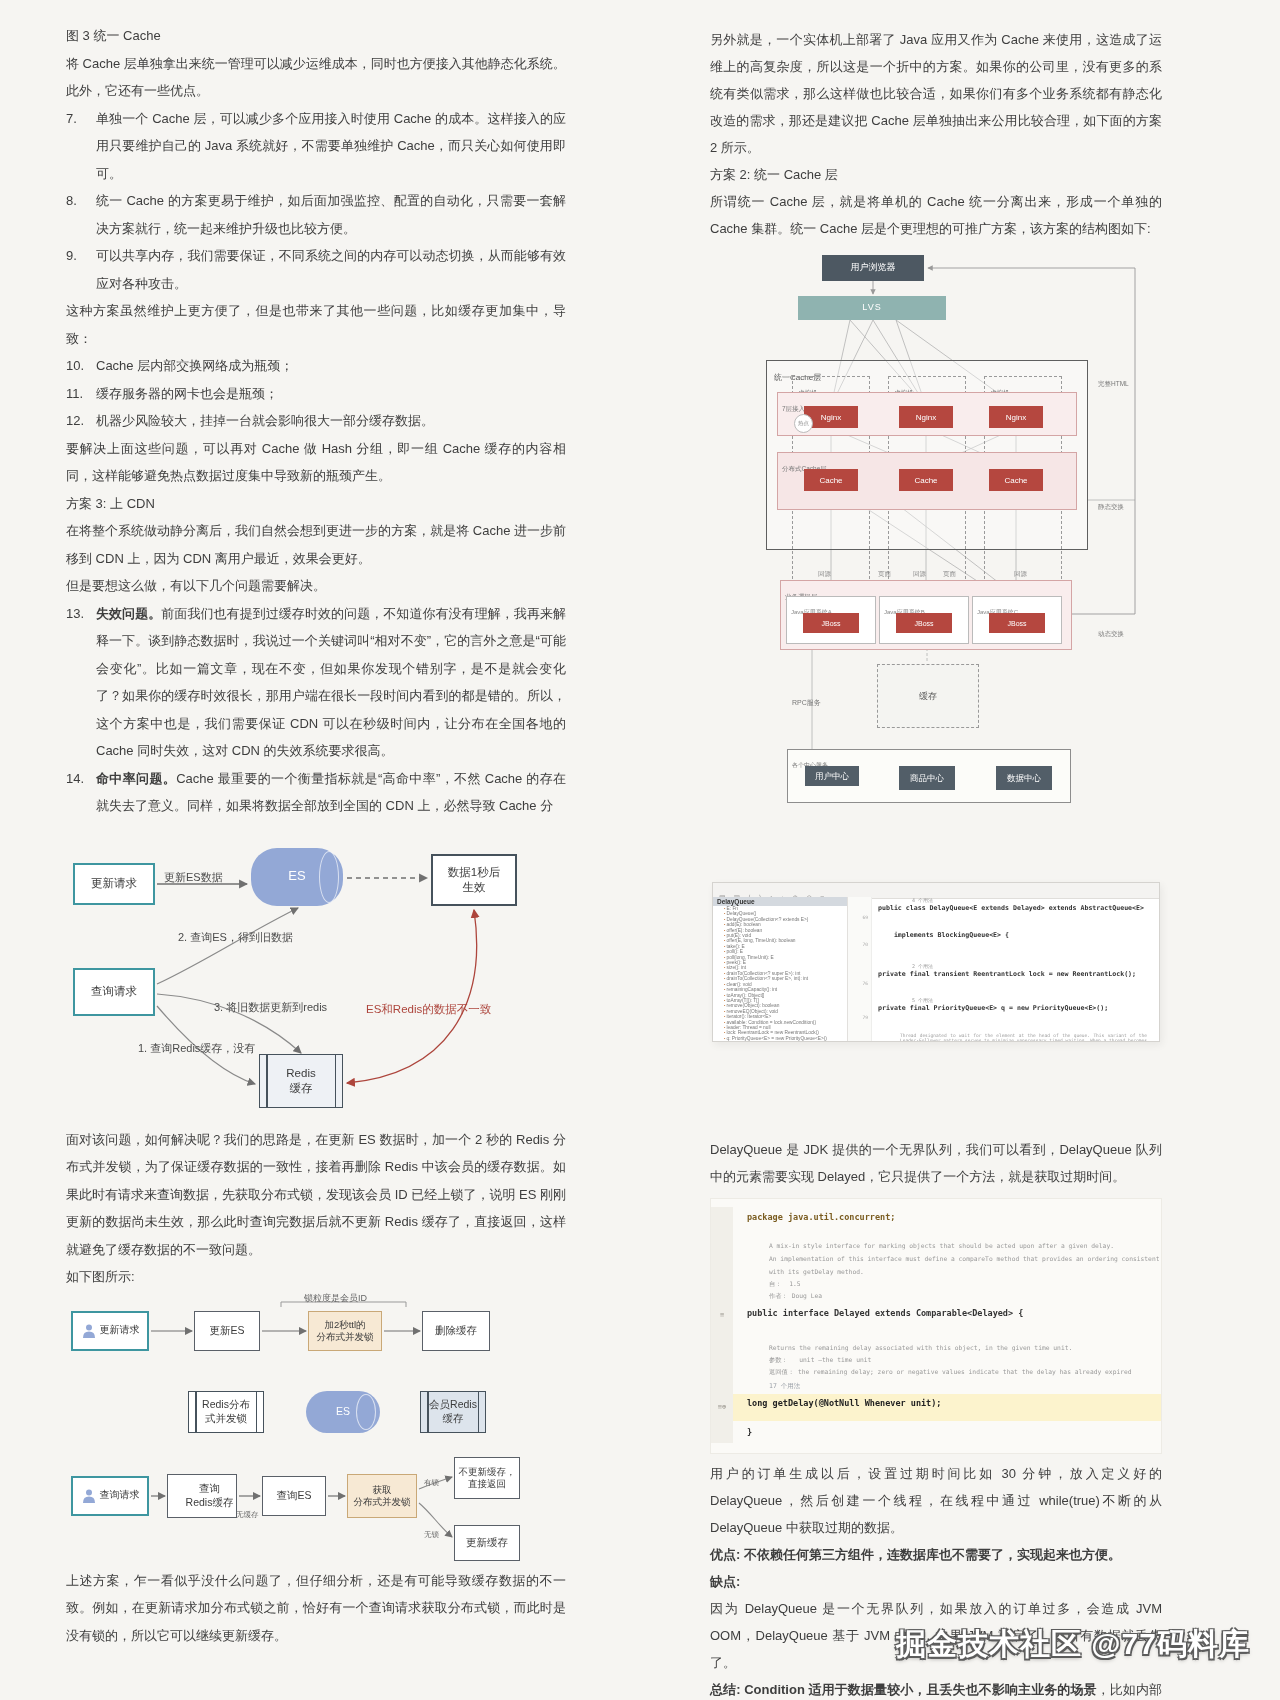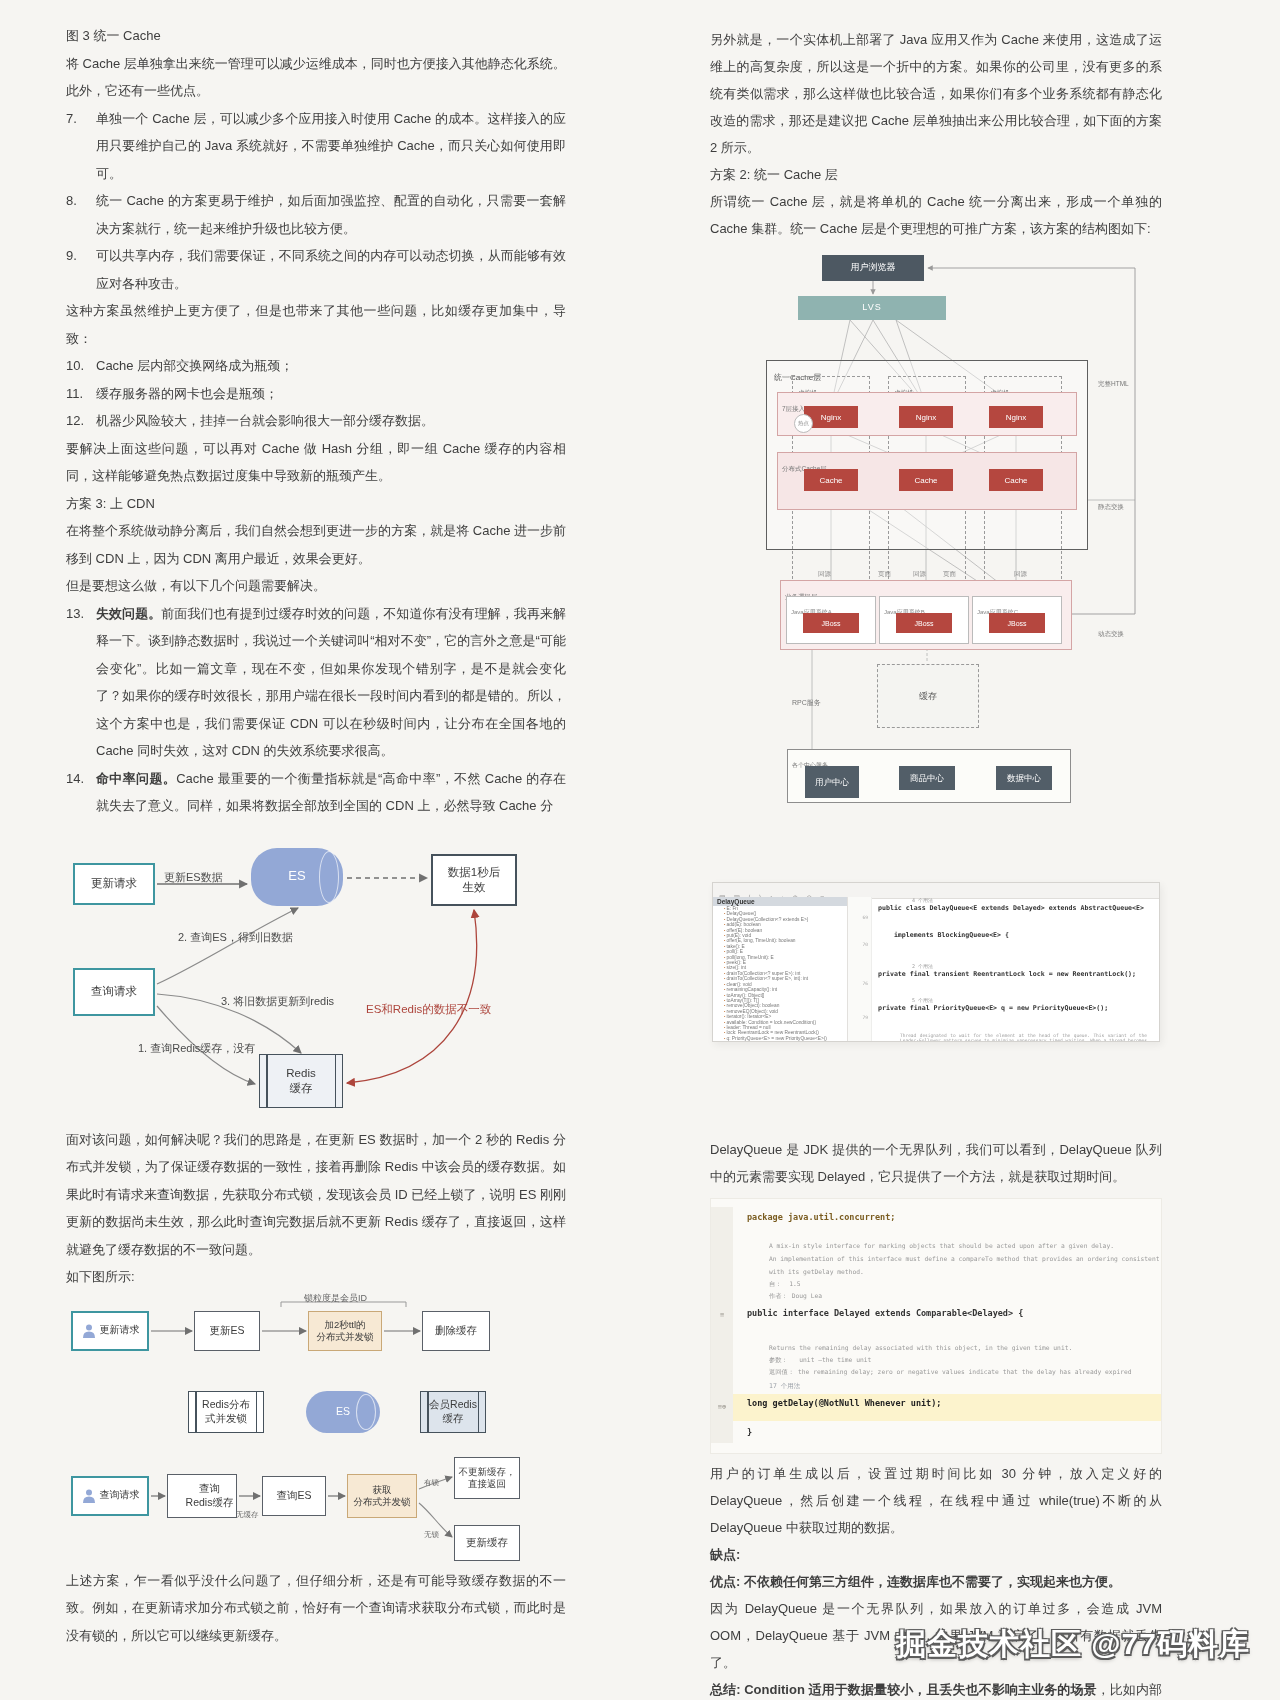--- a/index.html
+++ b/index.html
@@ -188,21 +188,21 @@
       <path d="M91,170 C125,210 158,238 189,248 " fill="none" stroke="#8a8a8a" stroke-width="1.2" marker-end="url(#ar1)"></path>
       <path d="M281,247 C380,238 422,170 408,74" fill="none" stroke="#ad453c" stroke-width="1.3" marker-start="url(#ar2)" marker-end="url(#ar2)"></path>
     </svg>
     <div class="bx teal" style="left:7px;top:27px;width:82px;height:42px;">更新请求</div>
     <div class="dlabel" style="left:98px;top:28px;">更新ES数据</div>
     <div class="bx cyl" style="left:185px;top:12px;width:92px;height:58px;">ES</div>
     <div class="bx slate" style="left:365px;top:18px;width:86px;height:52px;">数据1秒后
 生效</div>
     <div class="dlabel" style="left:112px;top:88px;">2. 查询ES，得到旧数据</div>
     <div class="bx teal" style="left:7px;top:132px;width:82px;height:48px;">查询请求</div>
-    <div class="dlabel" style="left:148px;top:152px;margin-left:7px;">3. 将旧数据更新到redis</div>
+    <div class="dlabel" style="left:148px;top:158px;">3. 将旧数据更新到redis</div>
     <div class="dlabel" style="left:72px;top:199px;">1. 查询Redis缓存，没有</div>
     <div class="bx qbox" style="left:193px;top:218px;width:84px;height:54px;background:#eef1f5;">Redis
 缓存</div>
     <div class="dlabel redtxt" style="left:300px;top:160px;font-size:11.5px;">ES和Redis的数据不一致</div>
   </div>
 
   <div class="p">面对该问题，如何解决呢？我们的思路是，在更新 ES 数据时，加一个 2 秒的 Redis 分布式并发锁，为了保证缓存数据的一致性，接着再删除 Redis 中该会员的缓存数据。如果此时有请求来查询数据，先获取分布式锁，发现该会员 ID 已经上锁了，说明 ES 刚刚更新的数据尚未生效，那么此时查询完数据后就不更新 Redis 缓存了，直接返回，这样就避免了缓存数据的不一致问题。</div>
   <div class="p">如下图所示:</div>
 
   <div id="diagram2" class="diag d2">
@@ -351,21 +351,21 @@
     <div class="whitebx" style="left:272px;top:344px;width:88px;height:46px;">
       <span class="appname">Java应用系统C</span>
       <div class="redbx" style="left:16px;top:16px;width:56px;height:20px;font-size:7px;">JBoss</div>
     </div>
 
     <div class="dashbx" style="left:177px;top:412px;width:100px;height:62px;">缓存</div>
     <div class="albl" style="left:92px;top:437px;font-size:7px;">RPC服务</div>
 
     <div class="lightband" style="left:87px;top:497px;width:282px;height:52px;"></div>
     <div class="albl" style="left:92px;top:500px;font-size:6px;">各个中心服务</div>
-    <div class="darkbx" style="left:105px;top:514px;width:54px;height:32px;">用户中心</div>
+    <div class="darkbx" style="left:105px;top:514px;width:54px;height:20px;">用户中心</div>
     <div class="darkbx" style="left:199px;top:514px;width:56px;height:24px;">商品中心</div>
     <div class="darkbx" style="left:296px;top:514px;width:56px;height:24px;">数据中心</div>
 
     <div class="albl" style="left:398px;top:118px;">完整HTML</div>
     <div class="albl" style="left:398px;top:241px;">静态交换</div>
     <div class="albl" style="left:398px;top:368px;">动态交换</div>
   </div>
 
   <div class="ide">
     <div class="ide-head">▤ ▥ ⟨ ⟩ ↑ ↓ ⊕ ⊖ ≡</div>
@@ -528,19 +528,19 @@
         </div>
 
         <div class="il code">
           <span class="g"></span>
           <span class="t">}</span>
         </div>
       </div>
   </div>
 
   <div class="p" style="margin-top:6px;">用户的订单生成以后，设置过期时间比如 30 分钟，放入定义好的 DelayQueue，然后创建一个线程，在线程中通过 while(true)不断的从 DelayQueue 中获取过期的数据。</div>
+  <div class="p" style="font-weight:bold;">优点: 不依赖任何第三方组件，连数据库也不需要了，实现起来也方便。</div>
   <div class="p" style="font-weight:bold;">缺点:</div>
-  <div class="p" style="font-weight:bold;">优点: 不依赖任何第三方组件，连数据库也不需要了，实现起来也方便。</div>
   <div class="p">因为 DelayQueue 是一个无界队列，如果放入的订单过多，会造成 JVM OOM，DelayQueue 基于 JVM 内存，如果 JVM 重启了，那所有数据就丢失了。</div>
   <div class="p"><b>总结: Condition 适用于数据量较小，且丢失也不影响主业务的场景</b><span>，比如内部系统的一些非重要通知，就算丢失，也不会有太大影响。</span></div>
 </div>
 
 <div class="wm">掘金技术社区 @77码料库</div>
 
 </body></html>

